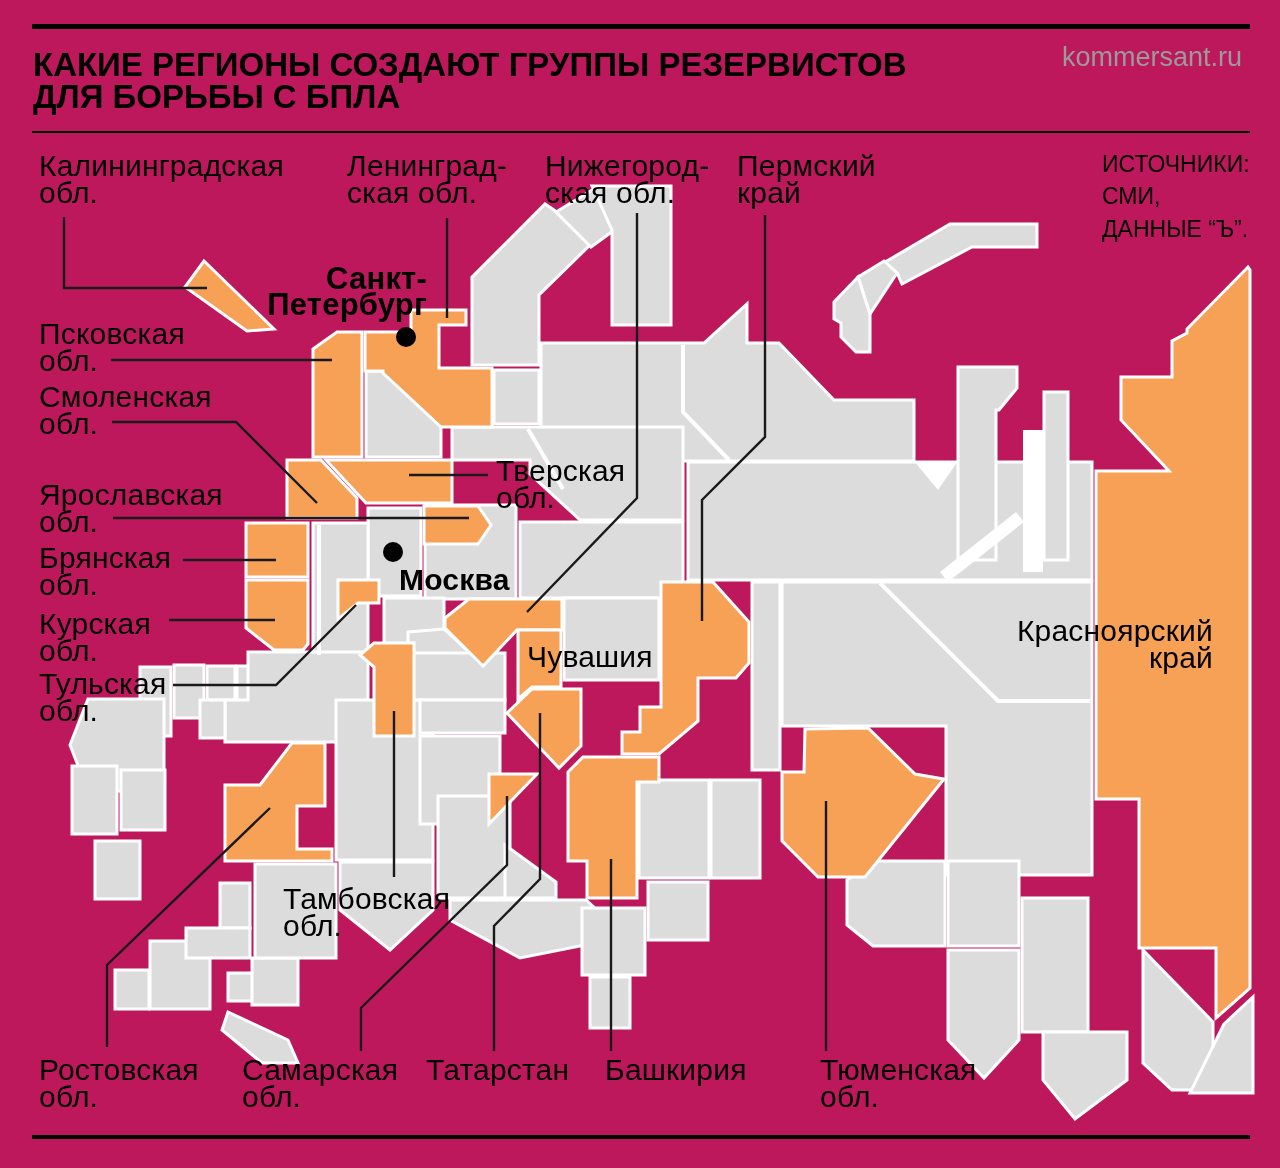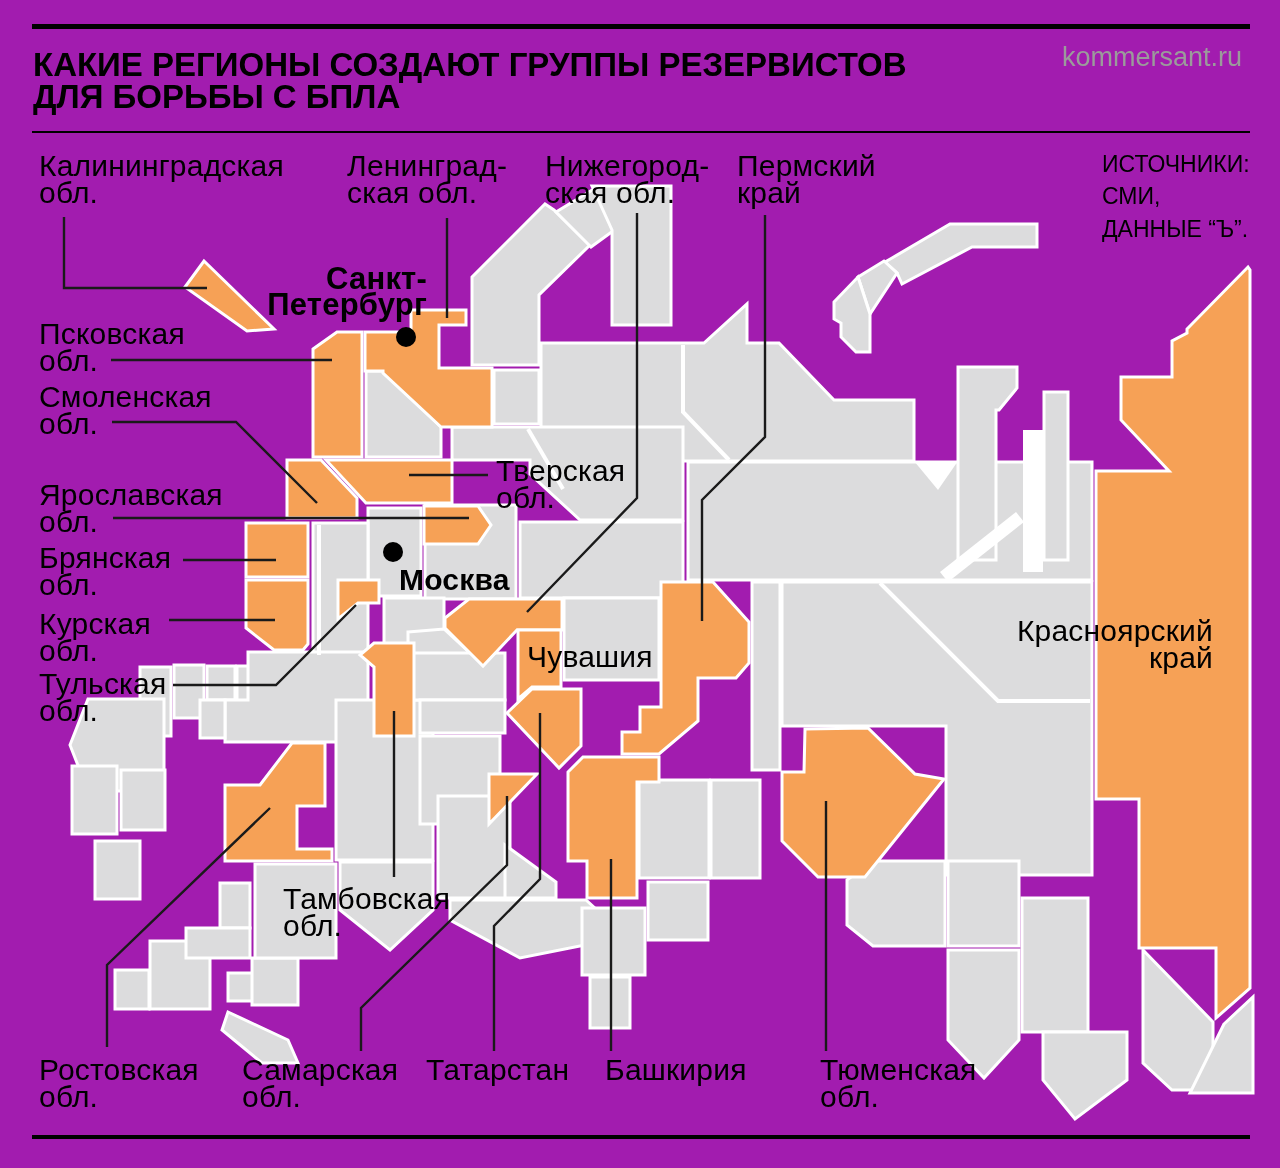--- a/index.html
+++ b/index.html
@@ -1,16 +1,16 @@
 <!DOCTYPE html>
 <html><head>
 <meta charset="utf-8">
 <style>
 html,body{margin:0;padding:0;background:#fff;}
-#page{position:relative;width:1280px;height:1168px;background:#a21caf;font-family:"Liberation Sans",sans-serif;}
+#page{position:relative;width:1280px;height:1168px;background:#be185d;font-family:"Liberation Sans",sans-serif;}
 svg{position:absolute;top:0;left:0;}
 </style>
 </head>
 <body>
 <div id="page">
 <svg width="1280" height="1168" viewBox="0 0 1280 1168">
 
 <rect x="32" y="24" width="1218" height="5" fill="#000"></rect>
 
 <text x="33" y="76" font-size="33" font-weight="bold" fill="#000">КАКИЕ РЕГИОНЫ СОЗДАЮТ ГРУППЫ РЕЗЕРВИСТОВ</text>

